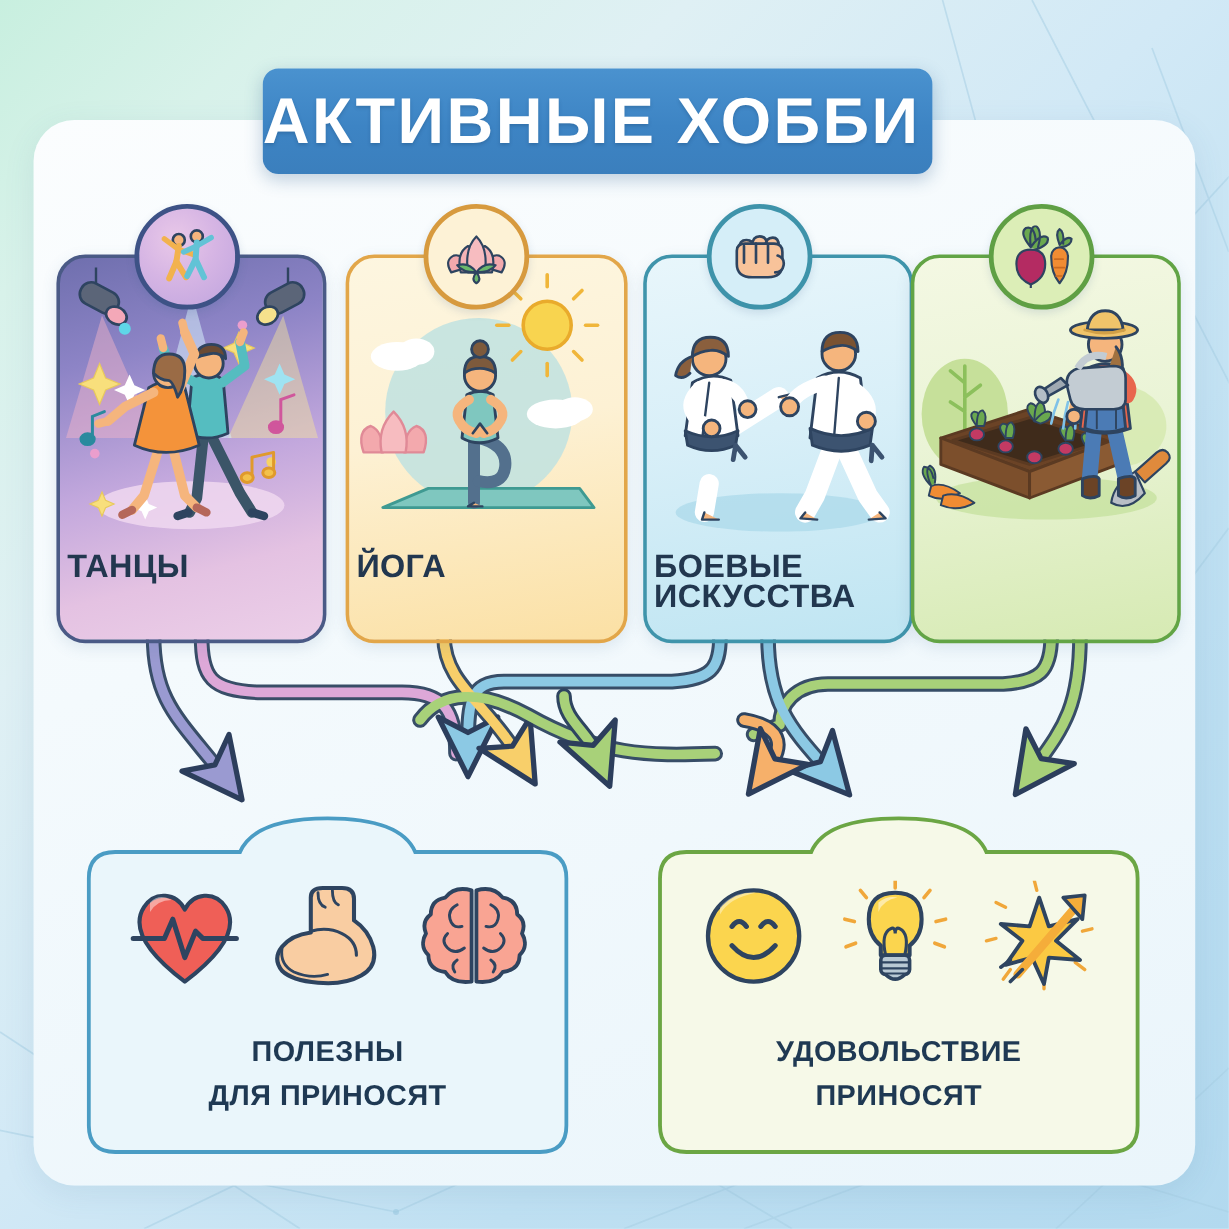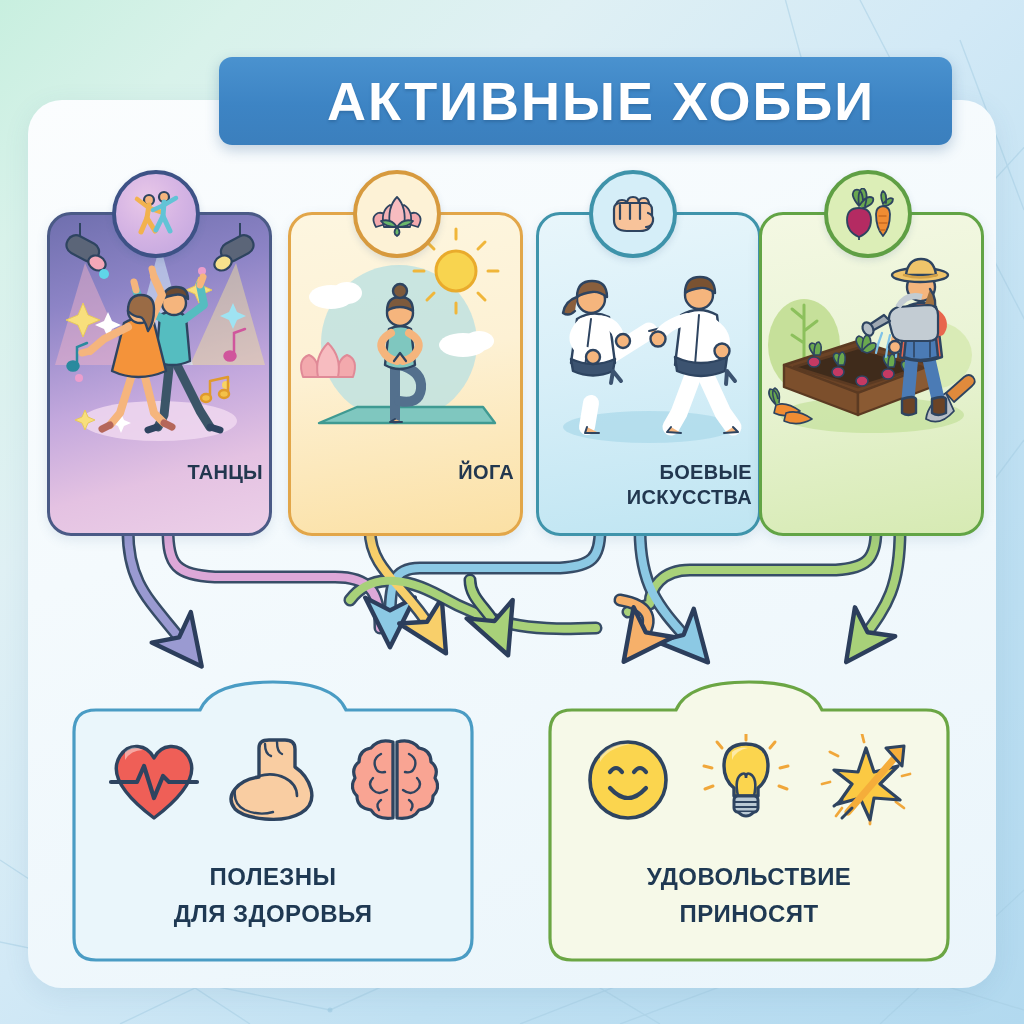--- a/index.html
+++ b/index.html
@@ -19,43 +19,43 @@
   .bg-lines{position:absolute;inset:0;}
   .panel{
     position:absolute;left:28px;top:100px;width:968px;height:888px;
     background:linear-gradient(160deg,#fbfdfe 0%,#f4fafd 40%,#eaf5fb 100%);
     border-radius:34px;
     box-shadow:0 6px 26px rgba(60,110,150,.10);
   }
 
   
   .title-bar{
-    position:absolute;left:219px;top:57px;width:702px;height:88px;
+    position:absolute;left:219px;top:57px;width:558px;height:88px;
     background:linear-gradient(180deg,#4a92cf 0%,#3d84c4 55%,#3b7fbd 100%);
     border-radius:13px;
     box-shadow:0 5px 14px rgba(40,90,140,.28);
-    display:flex;align-items:center;justify-content:center;padding-left:31px;
+    display:flex;align-items:center;justify-content:flex-start;
   }
   .title-text{
     color:#ffffff;font-weight:bold;font-size:54px;letter-spacing:2px;
     line-height:1;white-space:nowrap;
     text-shadow:0 2px 3px rgba(20,60,100,.28);
   }
 
   
   .card{
     position:absolute;top:212px;width:219px;height:318px;
     border-radius:24px;border:3px solid #888;
     overflow:hidden;
     box-shadow:0 4px 12px rgba(70,110,150,.13);
   }
   .card .scene{position:absolute;left:0;right:0;top:0;height:242px;}
   .card .label{
     position:absolute;left:0;right:0;top:245px;
-    text-align:right;color:#22374f;font-weight:bold;font-size:20px;
+    text-align:left;color:#22374f;font-weight:bold;font-size:27px;
     line-height:25px;letter-spacing:.3px;padding:0 6px;
   }
   .card.c1{left:47px;  border-color:#4a5a86;
     background:linear-gradient(165deg,#6f6fae 0%,#8d84c6 25%,#c3a8dd 55%,#e4c2e2 78%,#eccfe8 100%);}
   .card.c2{left:288px; border-color:#e2a649;
     background:linear-gradient(170deg,#fdf6e0 0%,#fdf1d4 45%,#fbe0a4 100%);padding-left:10px;}
   .card.c3{left:536px; border-color:#3f94ab;
     background:linear-gradient(170deg,#e8f6fb 0%,#d8eff8 45%,#bfe5f2 100%);}
   .card.c4{left:759px; border-color:#62a445;
     background:linear-gradient(170deg,#f4f8e3 0%,#eaf4d6 45%,#d6eab3 100%);}
@@ -514,21 +514,21 @@
           <path d="M22 42 q-6 6 0 12 q6 6 14 0"></path>
           <path d="M30 64 q-6 4 -2 10"></path>
           <path d="M58 18 q8 4 6 12 q-2 8 -10 6"></path>
           <path d="M66 42 q6 6 0 12 q-6 6 -14 0"></path>
           <path d="M58 64 q6 4 2 10"></path>
         </g>
       </svg>
     </div>
     <div class="btext">
       <div>ПОЛЕЗНЫ</div>
-      <div>ДЛЯ ЗДОРОВЬЯ</div>
+      <div>ДЛЯ ПРИНОСЯТ</div>
     </div>
   </div>
 
   <div class="benefit right">
     <svg class="bshape" viewBox="0 0 402 282" preserveAspectRatio="none">
       <path d="M2 52 q0 -22 22 -22 h104 q12 -28 73 -28 q61 0 73 28 h104 q22 0 22 22 v206 q0 22 -22 22 h-354 q-22 0 -22 -22z" fill="#f6f9e8" stroke="#6ba644" stroke-width="3.2"></path>
     </svg>
     <div class="icons">
       <svg width="88" height="88" viewBox="0 0 88 88">
         <circle cx="44" cy="44" r="38" fill="#fbd54e" stroke="#2e4460" stroke-width="3.6"></circle>

